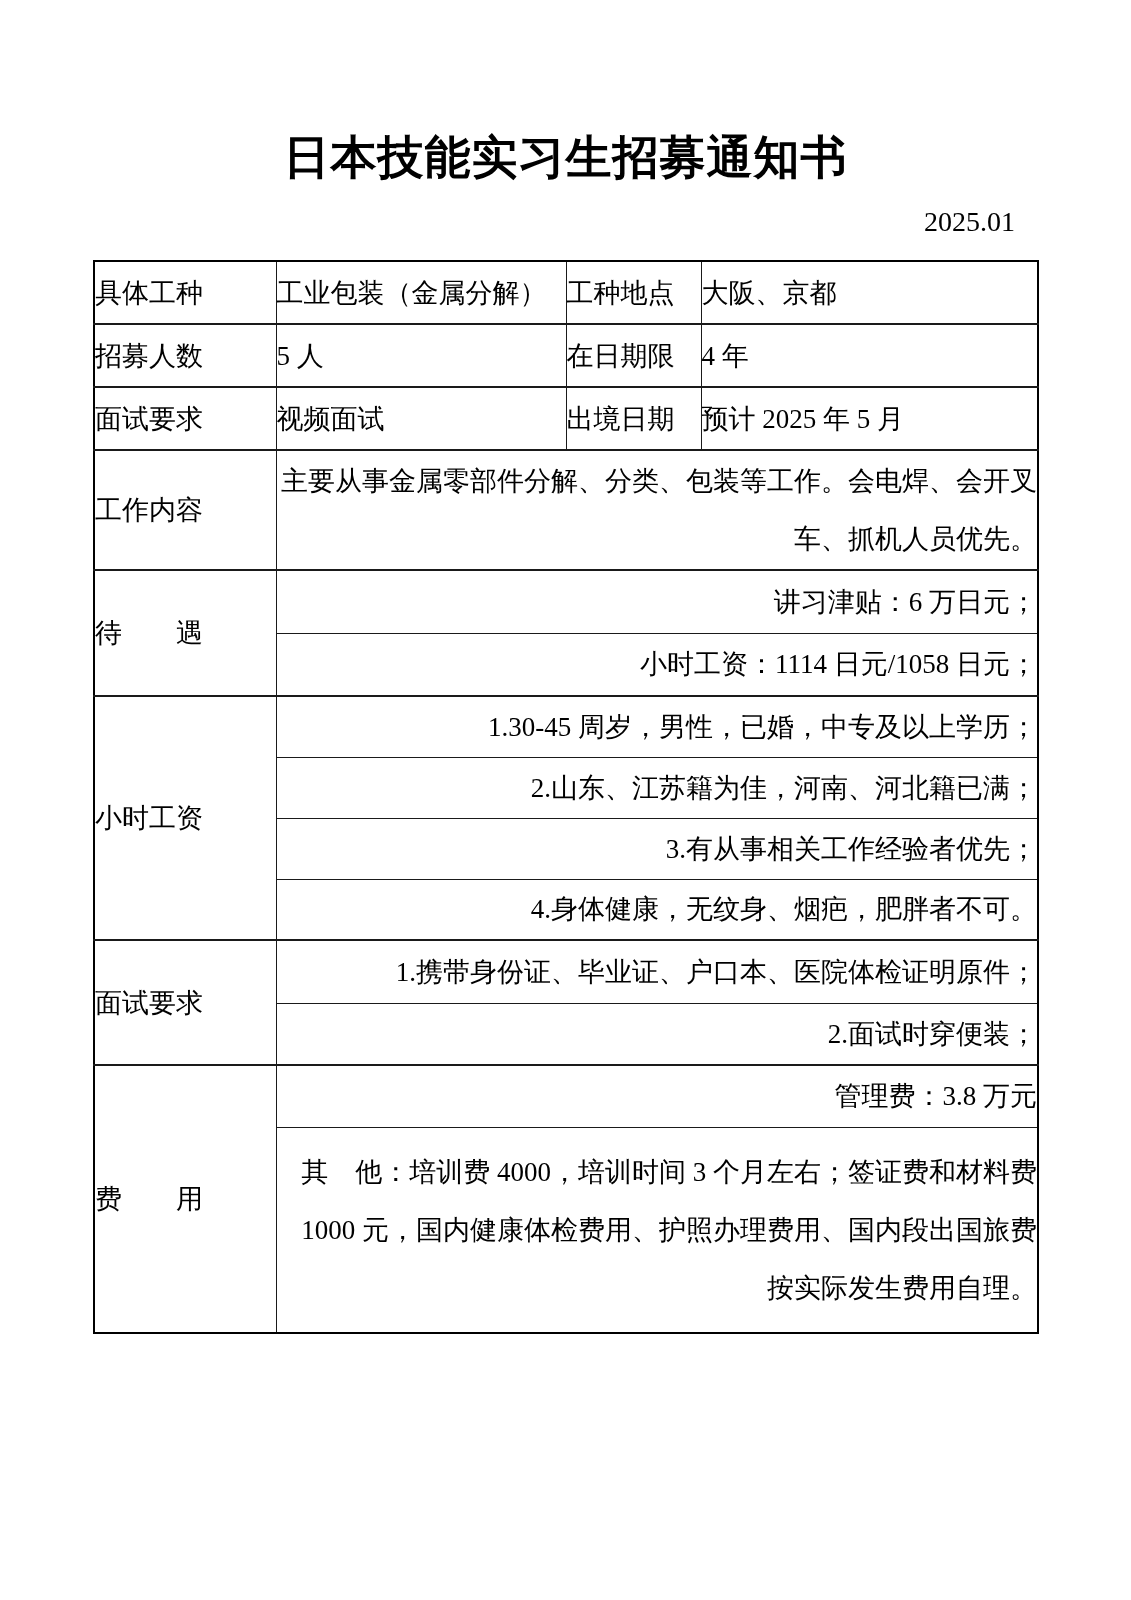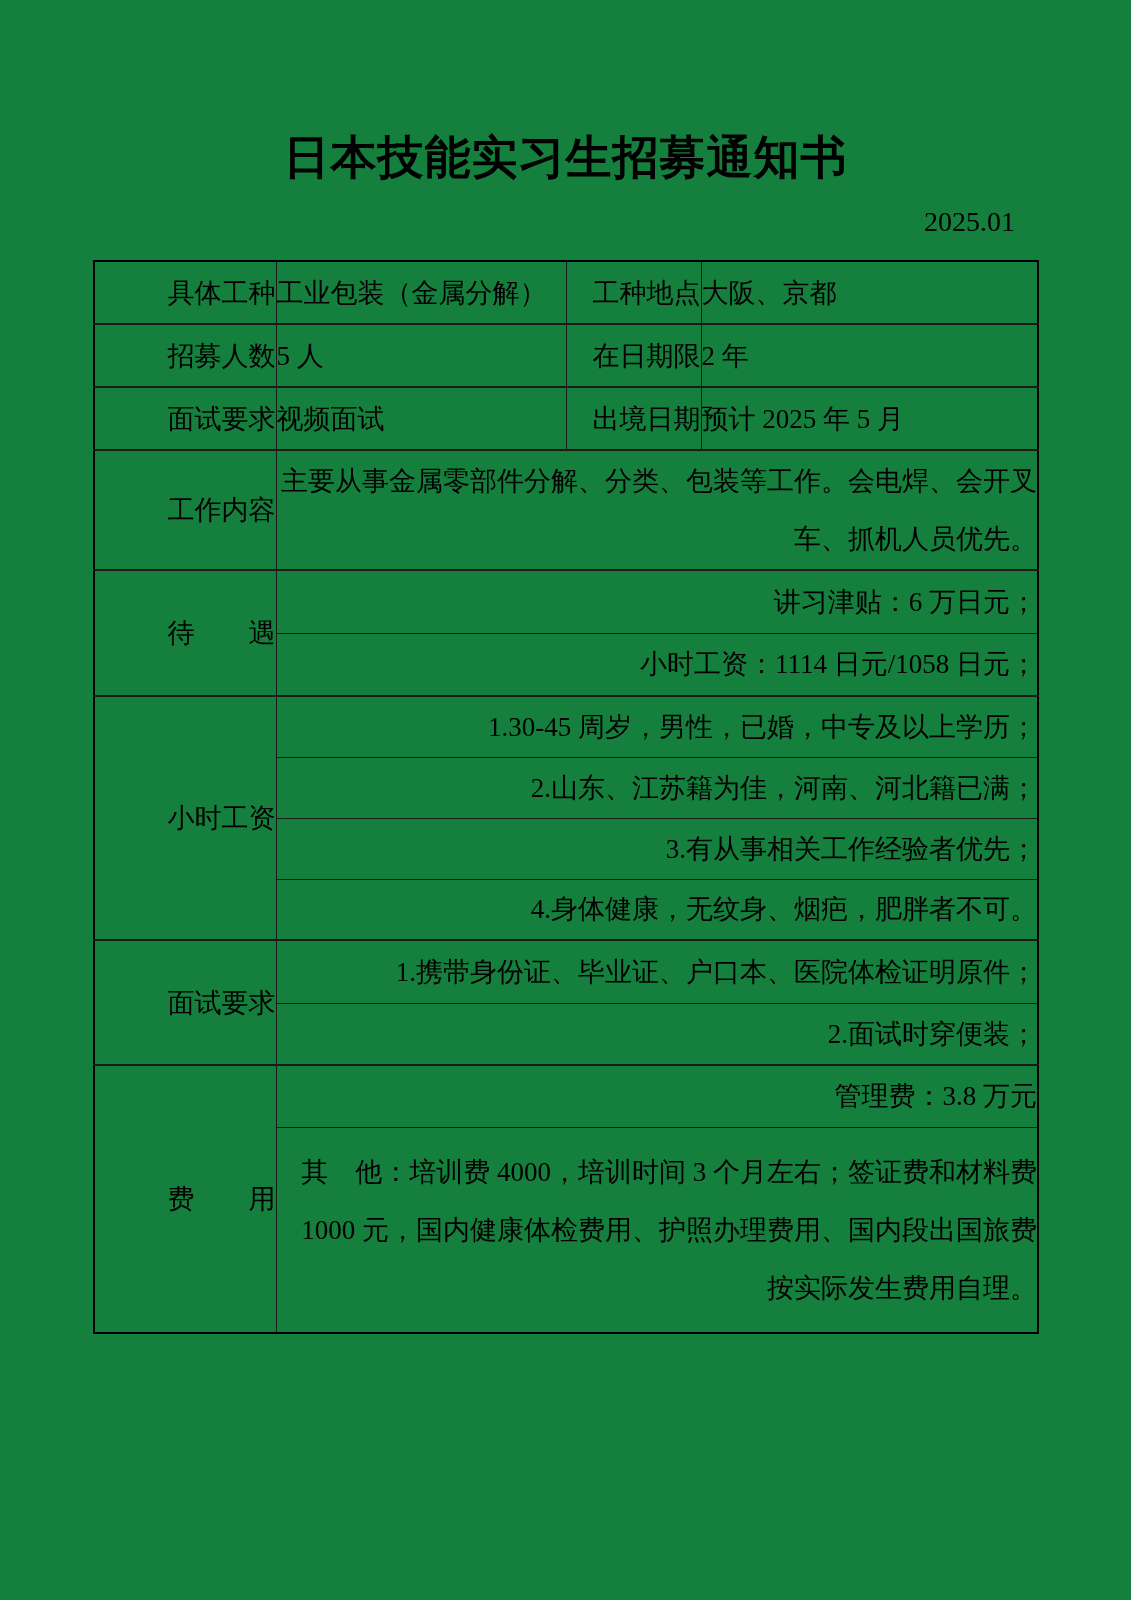--- a/index.html
+++ b/index.html
@@ -1,21 +1,21 @@
 <!DOCTYPE html>
 <html><head>
 <meta charset="utf-8">
 <style>
   html, body { margin: 0; padding: 0; background: #e8e8e8; }
   .page {
     position: relative;
     width: 1131px;
     height: 1600px;
     margin: 0 auto;
-    background: #15803d;
+    background: #ffffff;
     font-family: "Liberation Serif", "DejaVu Serif", serif;
     color: #000000;
     overflow: hidden;
   }
   .doc-title {
     margin: 0;
     padding-top: 130px;
     text-align: center;
     font-size: 46px;
     font-weight: 700;
@@ -37,21 +37,21 @@
   table.doc-table td {
     border: 1px solid #1a1a1a;
     font-size: 27px;
     vertical-align: middle;
     padding: 0;
     overflow: hidden;
   }
   table.doc-table { border: 2px solid #000; }
   tr.sec > td { border-top-width: 2px; }
   tr.info > td { border-top-width: 2px; }
-  td.lbl { text-align: right; }
+  td.lbl { text-align: left; }
   td.val { text-align: left; }
   td.content { text-align: right; padding-left: 9px; padding-right: 6px; }
   td.multiline { line-height: 58px; }
   .h62  { height: 62px; }
   .h63  { height: 63px; }
   .h61  { height: 61px; }
   .h118 { height: 118px; }
   .h204 { height: 204px; line-height: 60px; border-radius: 9px; }
 </style>
 </head>
@@ -76,21 +76,21 @@
       <td class="lbl">具体工种</td>
       <td class="val">工业包装（金属分解）</td>
       <td class="lbl">工种地点</td>
       <td class="val">大阪、京都</td>
     </tr>
 
     <tr class="h63 info">
       <td class="lbl">招募人数</td>
       <td class="val">5 人</td>
       <td class="lbl">在日期限</td>
-      <td class="val">2 年</td>
+      <td class="val">4 年</td>
     </tr>
 
     <tr class="h63 info">
       <td class="lbl">面试要求</td>
       <td class="val">视频面试</td>
       <td class="lbl">出境日期</td>
       <td class="val">预计 2025 年 5 月</td>
     </tr>
 
     <tr class="sec">

